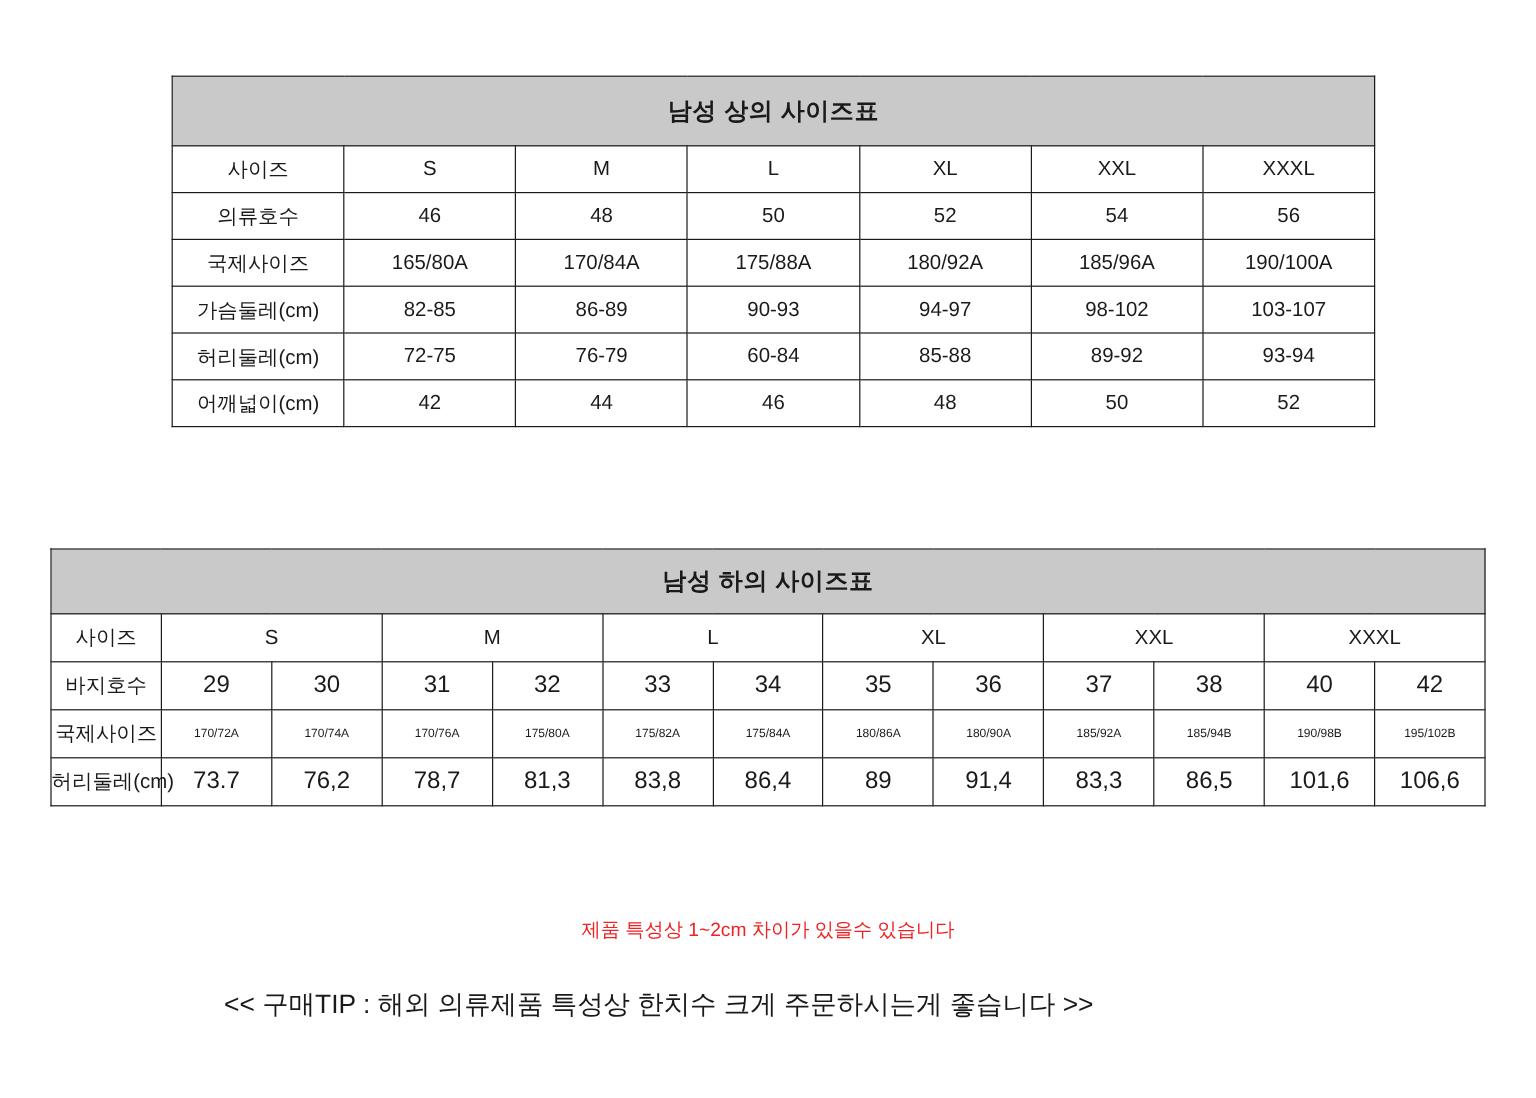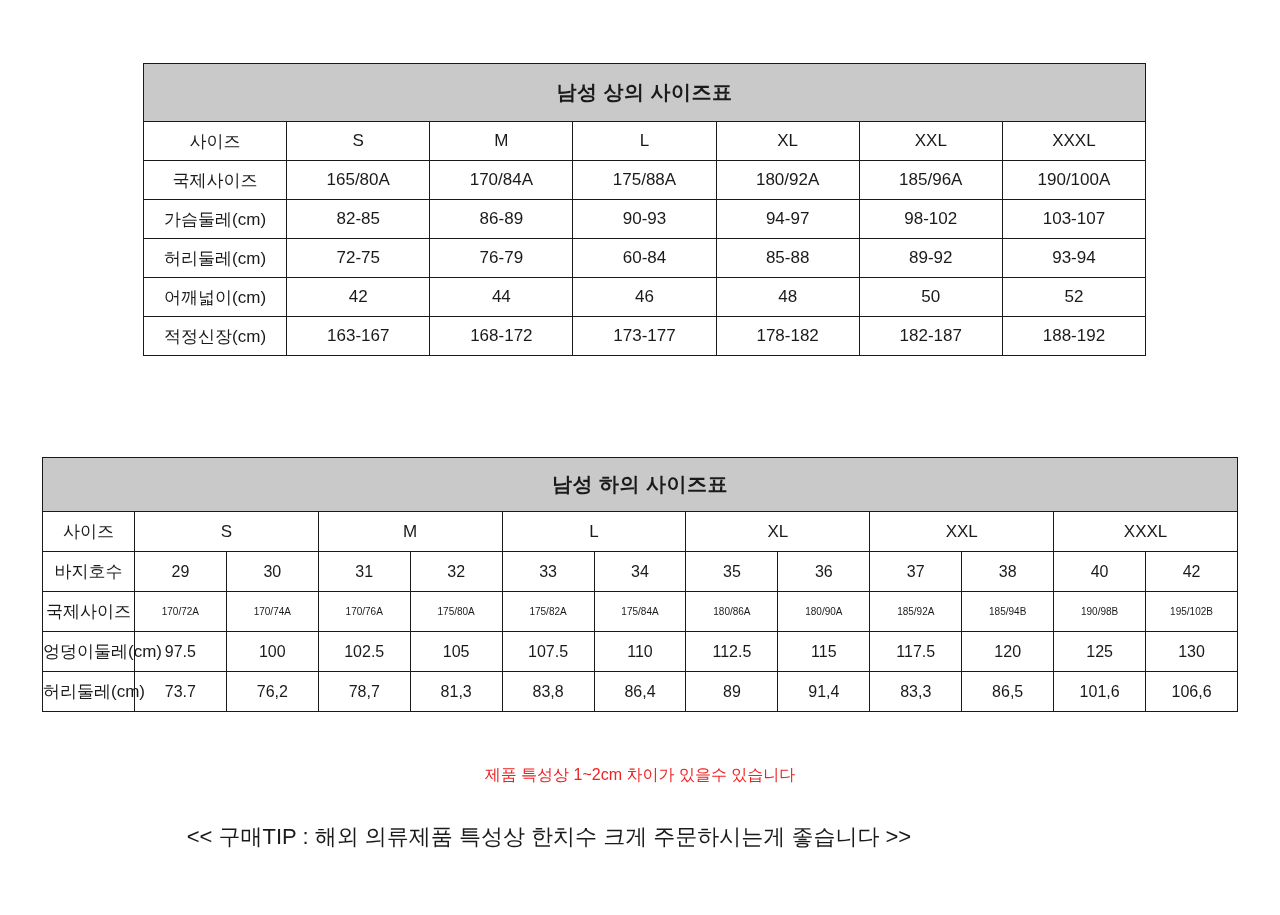--- a/index.html
+++ b/index.html
@@ -83,21 +83,21 @@
   }
   .bottom-table td {
     height: 39px;
   }
   .bottom-table .label-col {
     width: 142px;
     font-size: 17px;
   }
   .bottom-table .data-col {
     width: 87px;
-    font-size: 16px;
+    font-size: 20px;
   }
   .bottom-table .size-span {
     font-size: 17px;
   }
   .bottom-table .intl-cell {
     font-size: 10px;
   }
 
   
   .note-red {
@@ -133,20 +133,29 @@
         <tr>
           <td class="label-col">사이즈</td>
           <td class="data-col">S</td>
           <td class="data-col">M</td>
           <td class="data-col">L</td>
           <td class="data-col">XL</td>
           <td class="data-col">XXL</td>
           <td class="data-col">XXXL</td>
         </tr>
 
+        <tr>
+          <td class="label-col">의류호수</td>
+          <td class="data-col">46</td>
+          <td class="data-col">48</td>
+          <td class="data-col">50</td>
+          <td class="data-col">52</td>
+          <td class="data-col">54</td>
+          <td class="data-col">56</td>
+        </tr>
 
         <tr>
           <td class="label-col">국제사이즈</td>
           <td class="data-col">165/80A</td>
           <td class="data-col">170/84A</td>
           <td class="data-col">175/88A</td>
           <td class="data-col">180/92A</td>
           <td class="data-col">185/96A</td>
           <td class="data-col">190/100A</td>
         </tr>
@@ -174,29 +183,20 @@
         <tr>
           <td class="label-col">어깨넓이(cm)</td>
           <td class="data-col">42</td>
           <td class="data-col">44</td>
           <td class="data-col">46</td>
           <td class="data-col">48</td>
           <td class="data-col">50</td>
           <td class="data-col">52</td>
         </tr>
 
-        <tr>
-          <td class="label-col">적정신장(cm)</td>
-          <td class="data-col">163-167</td>
-          <td class="data-col">168-172</td>
-          <td class="data-col">173-177</td>
-          <td class="data-col">178-182</td>
-          <td class="data-col">182-187</td>
-          <td class="data-col">188-192</td>
-        </tr>
       </tbody>
     </table>
   </div>
 
   <div class="bottom-table-wrap">
     <table class="bottom-table">
       <tbody>
         <tr>
           <td class="title-cell" colspan="13">남성 하의 사이즈표</td>
         </tr>
@@ -235,35 +235,20 @@
           <td class="data-col intl-cell">175/82A</td>
           <td class="data-col intl-cell">175/84A</td>
           <td class="data-col intl-cell">180/86A</td>
           <td class="data-col intl-cell">180/90A</td>
           <td class="data-col intl-cell">185/92A</td>
           <td class="data-col intl-cell">185/94B</td>
           <td class="data-col intl-cell">190/98B</td>
           <td class="data-col intl-cell">195/102B</td>
         </tr>
 
-        <tr>
-          <td class="label-col">엉덩이둘레(cm)</td>
-          <td class="data-col">97.5</td>
-          <td class="data-col">100</td>
-          <td class="data-col">102.5</td>
-          <td class="data-col">105</td>
-          <td class="data-col">107.5</td>
-          <td class="data-col">110</td>
-          <td class="data-col">112.5</td>
-          <td class="data-col">115</td>
-          <td class="data-col">117.5</td>
-          <td class="data-col">120</td>
-          <td class="data-col">125</td>
-          <td class="data-col">130</td>
-        </tr>
 
         <tr>
           <td class="label-col">허리둘레(cm)</td>
           <td class="data-col">73.7</td>
           <td class="data-col">76,2</td>
           <td class="data-col">78,7</td>
           <td class="data-col">81,3</td>
           <td class="data-col">83,8</td>
           <td class="data-col">86,4</td>
           <td class="data-col">89</td>

